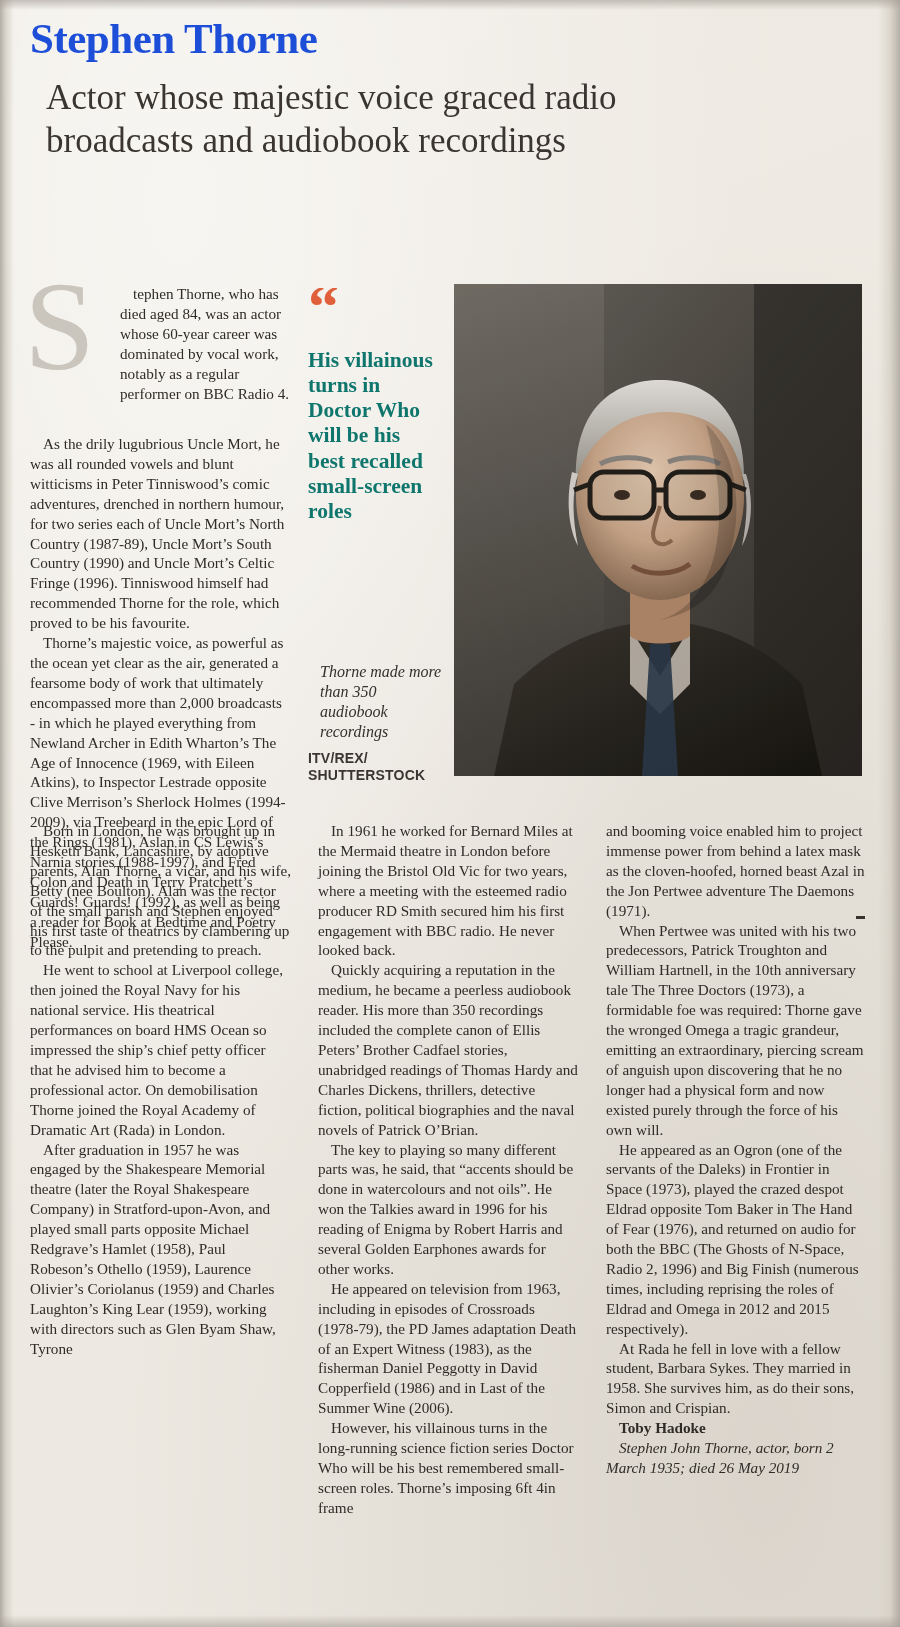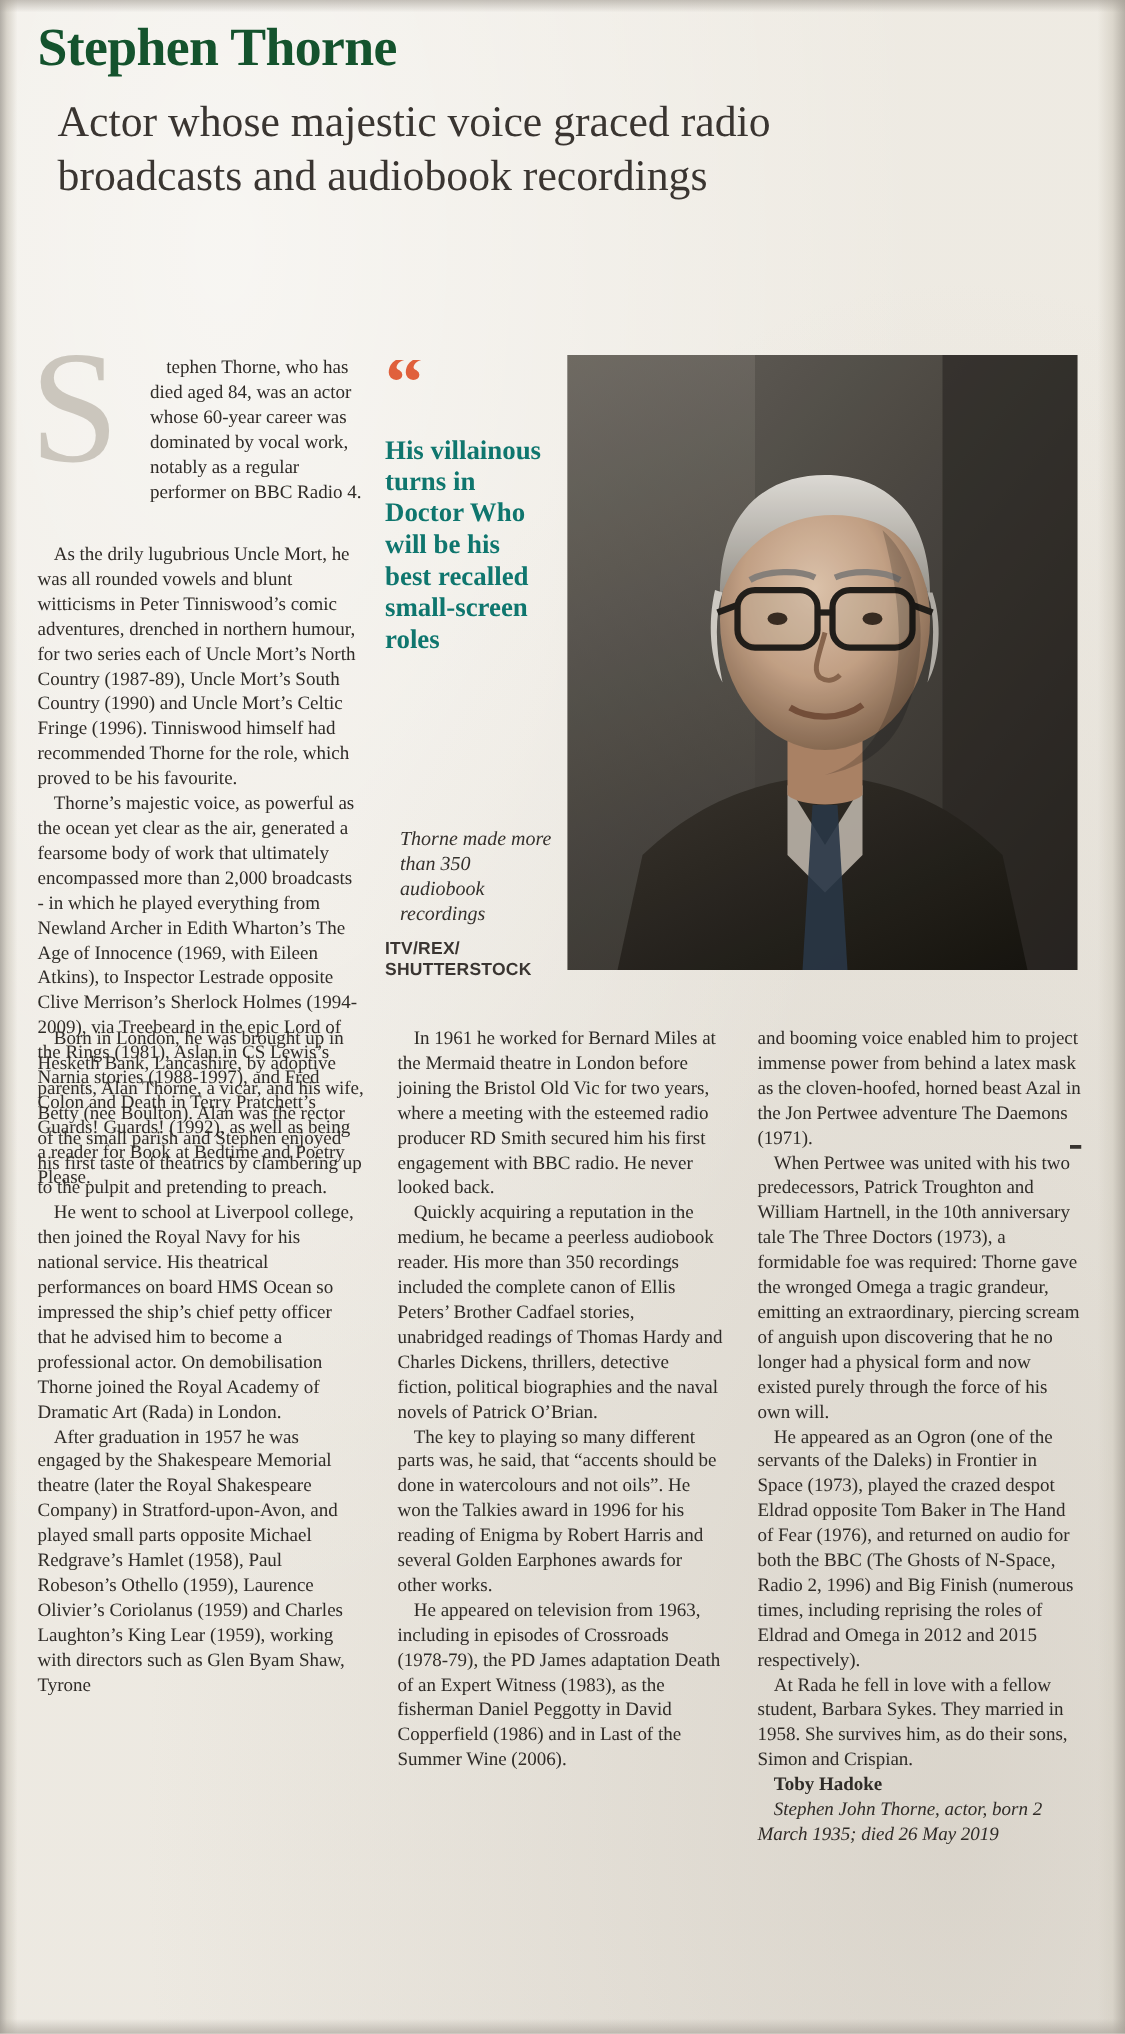--- a/index.html
+++ b/index.html
@@ -64,21 +64,21 @@
     width: 838px;
     height: 1595px;
   }
 
   
   .headline-name {
     font-family: "Liberation Serif", serif;
     font-weight: bold;
     font-size: 43px;
     line-height: 1.05;
-    color: #14532d;
+    color: #1d4ed8;
     letter-spacing: -0.5px;
     margin: 0 0 6px 0;
   }
   .standfirst {
     font-family: "Liberation Serif", serif;
     font-size: 35px;
     line-height: 1.22;
     color: #3a3531;
     font-weight: normal;
     margin: 16px;
@@ -336,20 +336,21 @@
         <p>Born in London, he was brought up in Hesketh Bank, Lancashire, by adoptive parents, Alan Thorne, a vicar, and his wife, Betty (nee Boulton). Alan was the rector of the small parish and Stephen enjoyed his first taste of theatrics by clambering up to the pulpit and pretending to preach.</p>
         <p>He went to school at Liverpool college, then joined the Royal Navy for his national service. His theatrical performances on board HMS Ocean so impressed the ship’s chief petty officer that he advised him to become a professional actor. On demobilisation Thorne joined the Royal Academy of Dramatic Art (Rada) in London.</p>
         <p>After graduation in 1957 he was engaged by the Shakespeare Memorial theatre (later the Royal Shakespeare Company) in Stratford-upon-Avon, and played small parts opposite Michael Redgrave’s Hamlet (1958), Paul Robeson’s Othello (1959), Laurence Olivier’s Coriolanus (1959) and Charles Laughton’s King Lear (1959), working with directors such as Glen Byam Shaw, Tyrone</p>
       </div>
 
       <div class="col col-2 bodytext">
         <p>In 1961 he worked for Bernard Miles at the Mermaid theatre in London before joining the Bristol Old Vic for two years, where a meeting with the esteemed radio producer RD Smith secured him his first engagement with BBC radio. He never looked back.</p>
         <p>Quickly acquiring a reputation in the medium, he became a peerless audiobook reader. His more than 350 recordings included the complete canon of Ellis Peters’ Brother Cadfael stories, unabridged readings of Thomas Hardy and Charles Dickens, thrillers, detective fiction, political biographies and the naval novels of Patrick O’Brian.</p>
         <p>The key to playing so many different parts was, he said, that “accents should be done in watercolours and not oils”. He won the Talkies award in 1996 for his reading of Enigma by Robert Harris and several Golden Earphones awards for other works.</p>
         <p>He appeared on television from 1963, including in episodes of Crossroads (1978-79), the PD James adaptation Death of an Expert Witness (1983), as the fisherman Daniel Peggotty in David Copperfield (1986) and in Last of the Summer Wine (2006).</p>
+        <p>However, his villainous turns in the long-running science fiction series Doctor Who will be his best remembered small-screen roles. Thorne’s imposing 6ft 4in frame</p>
       </div>
 
       <div class="col col-3 bodytext">
         <p class="noindent">and booming voice enabled him to project immense power from behind a latex mask as the cloven-hoofed, horned beast Azal in the Jon Pertwee adventure The Daemons (1971).</p>
         <p>When Pertwee was united with his two predecessors, Patrick Troughton and William Hartnell, in the 10th anniversary tale The Three Doctors (1973), a formidable foe was required: Thorne gave the wronged Omega a tragic grandeur, emitting an extraordinary, piercing scream of anguish upon discovering that he no longer had a physical form and now existed purely through the force of his own will.</p>
         <p>He appeared as an Ogron (one of the servants of the Daleks) in Frontier in Space (1973), played the crazed despot Eldrad opposite Tom Baker in The Hand of Fear (1976), and returned on audio for both the BBC (The Ghosts of N-Space, Radio 2, 1996) and Big Finish (numerous times, including reprising the roles of Eldrad and Omega in 2012 and 2015 respectively).</p>
         <p>At Rada he fell in love with a fellow student, Barbara Sykes. They married in 1958. She survives him, as do their sons, Simon and Crispian.</p>
         <p class="byline">Toby Hadoke</p>
         <p class="sig">Stephen John Thorne, actor, born 2 March 1935; died 26 May 2019</p>
       </div>

